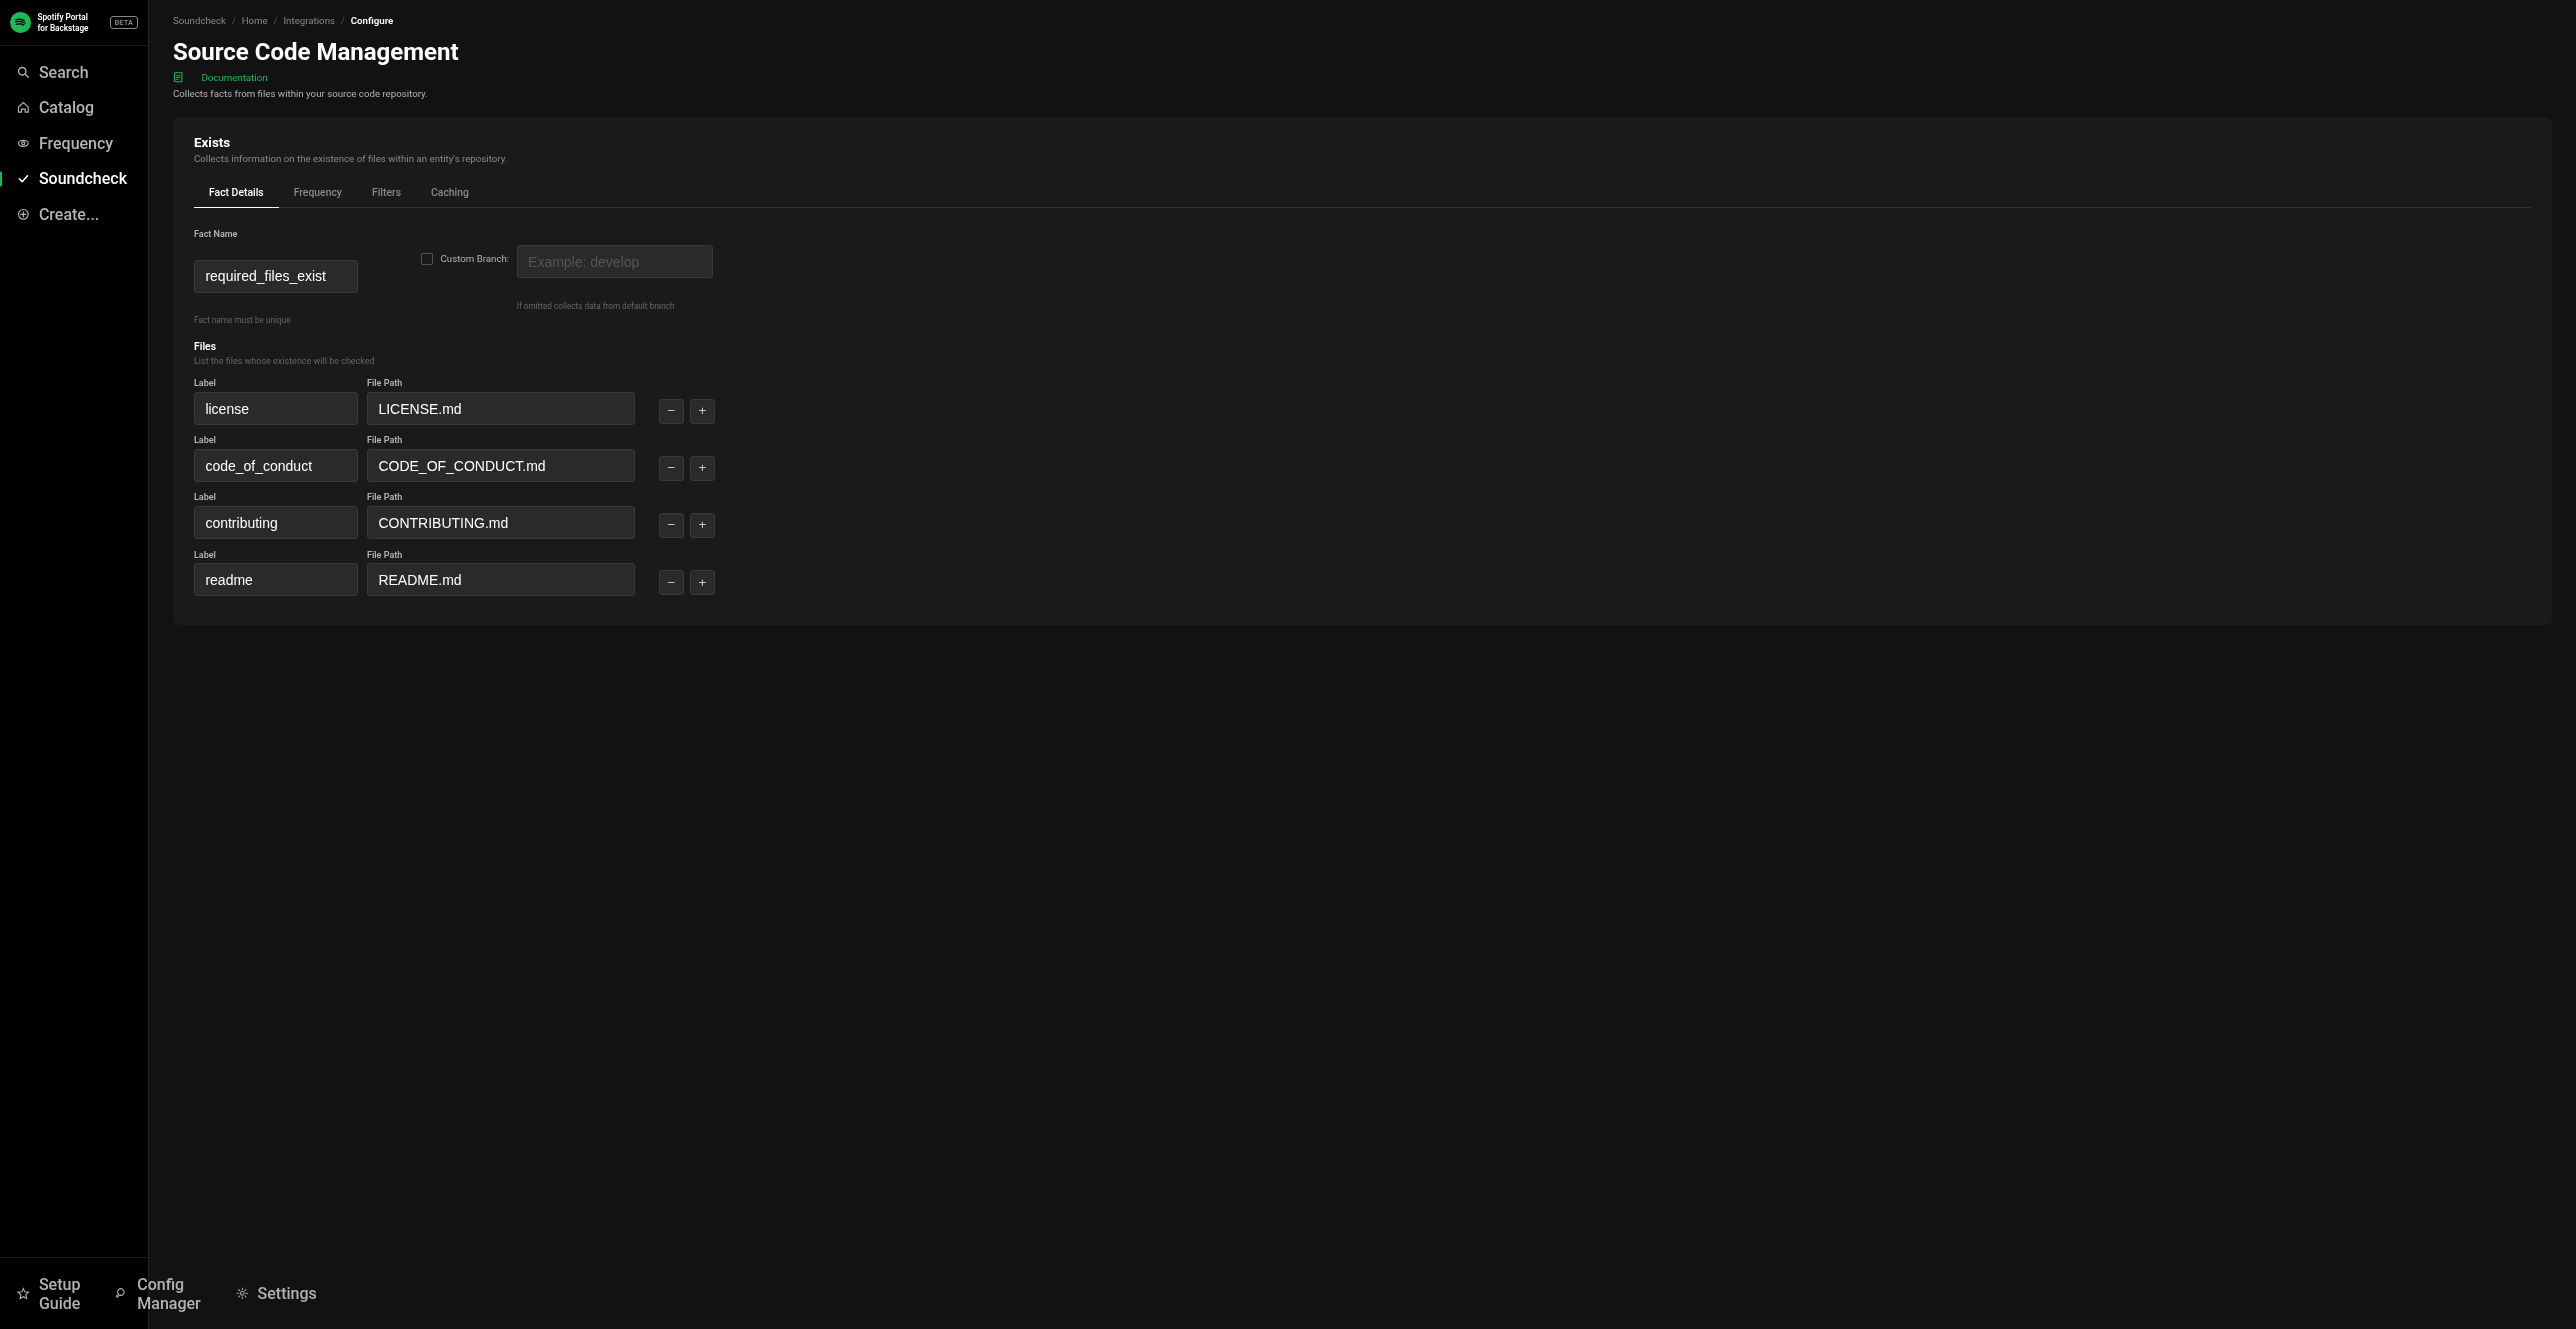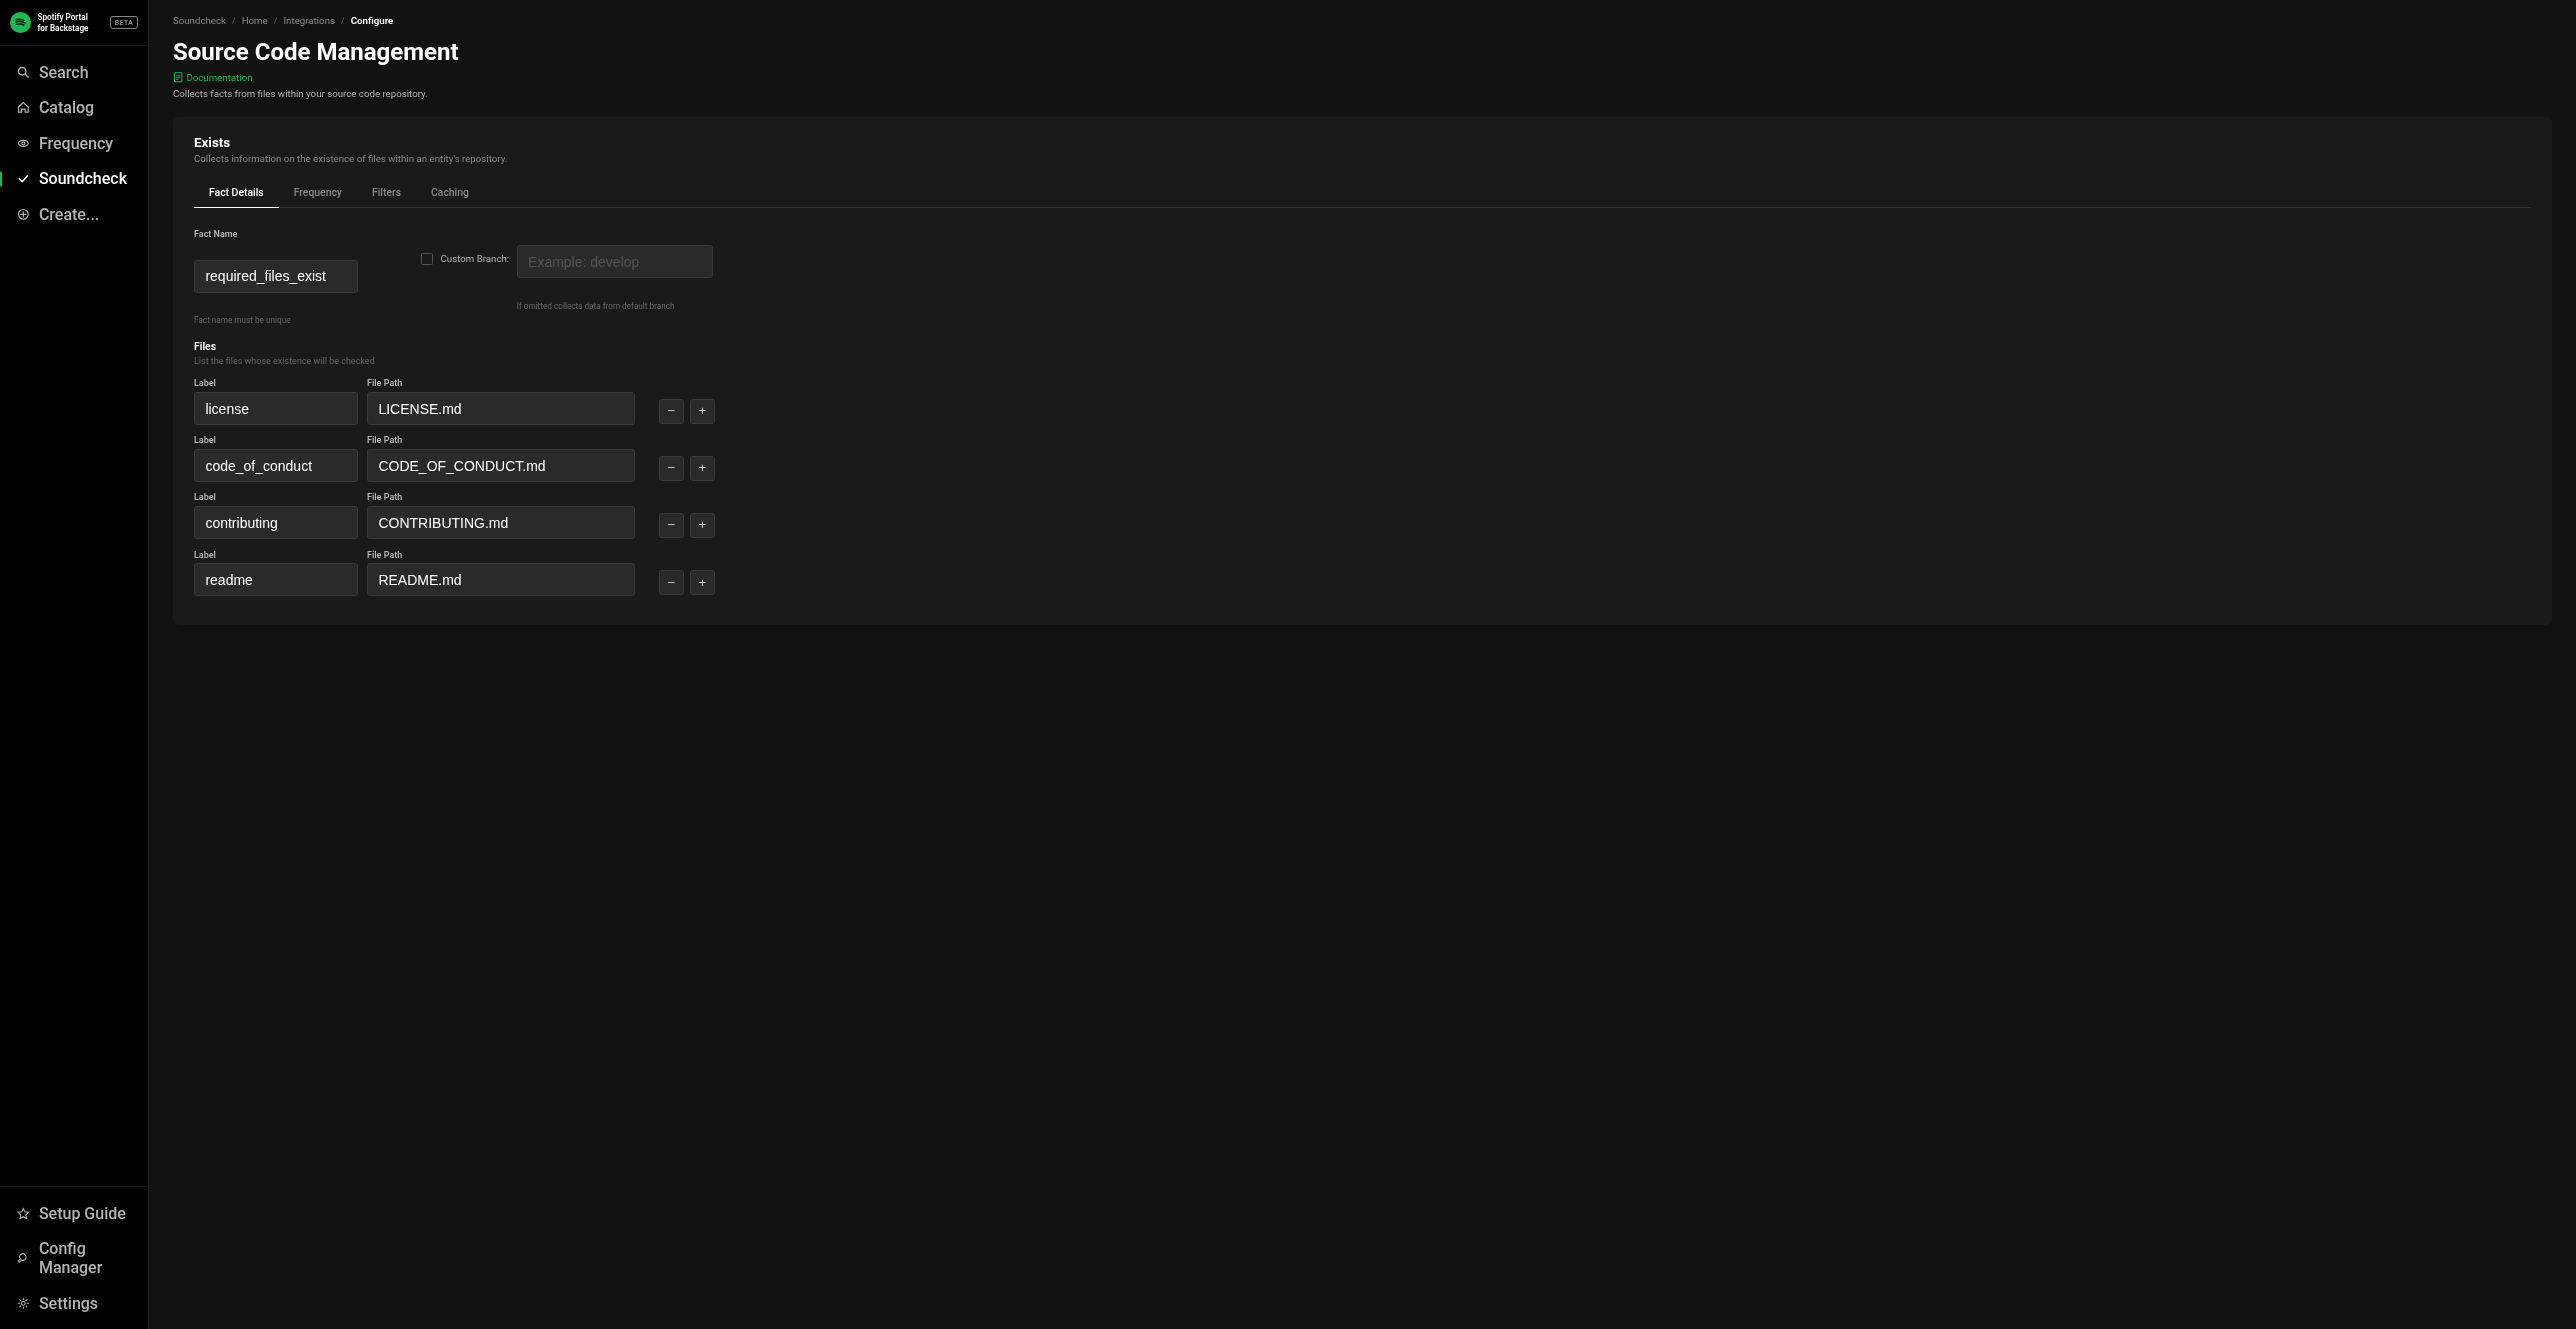--- a/index.html
+++ b/index.html
@@ -95,21 +95,21 @@
       align-items: center;
       justify-content: center;
       flex-shrink: 0;
       font-size: 12px;
     }
 
     .sidebar-bottom {
       padding: 9px 0;
       border-top: 0.7px solid #1a1a1a;
       display: flex;
-      flex-direction: column;
+      flex-direction: row;
       gap: 1.5px;
     }
 
     
     .main {
       flex: 1;
       overflow-y: auto;
       background: #121212;
       padding: 0;
     }
@@ -147,21 +147,21 @@
     .page-title {
       font-size: 24px;
       font-weight: 700;
       color: #ffffff;
       margin-bottom: 6px;
     }
 
     .page-docs-link {
       display: flex;
       align-items: center;
-      gap: 3px;
+      gap: 18px;
       color: #1db954;
       font-size: 9.7px;
       cursor: pointer;
       margin-bottom: 4.5px;
     }
 
     .page-description {
       font-size: 9.7px;
       color: #b3b3b3;
     }

